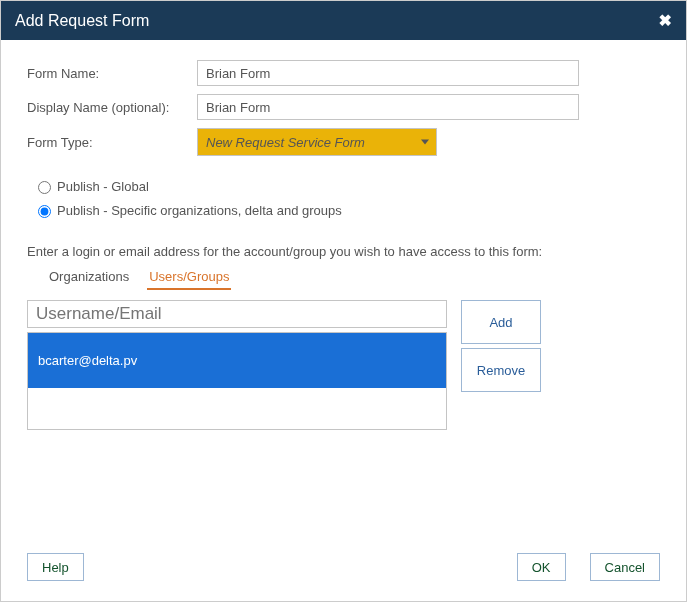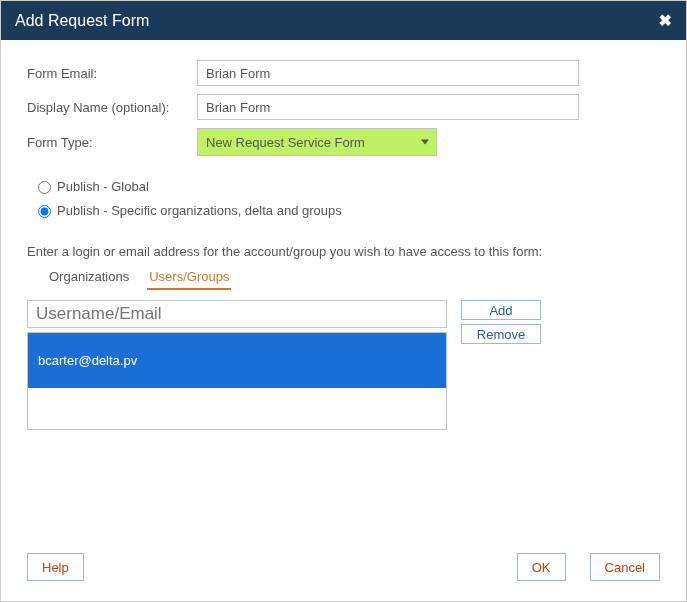--- a/index.html
+++ b/index.html
@@ -64,24 +64,25 @@
     position: relative;
     width: 240px;
   }
   .sel {
     width: 240px;
     height: 28px;
     border: 1px solid #c4c4c4;
     padding: 4px 28px 4px 8px;
     font-size: 13px;
     color: #555;
-    background: #bef264;
+    background: #eab308;
     appearance: none;
     -webkit-appearance: none;
     font-family: inherit;
+    font-style: italic;
   }
   .sel-arrow {
     position: absolute;
     right: 8px;
     top: 50%;
     transform: translateY(-50%);
     pointer-events: none;
     width: 0; height: 0;
     border-left: 4px solid transparent;
     border-right: 4px solid transparent;
@@ -148,60 +149,60 @@
     background: #1a6fd6;
     color: #fff;
   }
   .right-col {
     display: flex;
     flex-direction: column;
     gap: 4px;
   }
   .btn {
     width: 80px;
-    height: 20px;
+    height: 44px;
     border: 1px solid #9db7d4;
     background: #fff;
     color: #2a5d99;
     cursor: pointer;
     font-size: 13px;
     font-family: inherit;
   }
   .footer {
     padding: 14px 26px 20px 26px;
     display: flex;
     justify-content: space-between;
     align-items: center;
   }
   .footer-right { display: flex; gap: 24px; }
   .btn-sm {
     height: 28px;
     padding: 0 14px;
     border: 1px solid #9db7d4;
     background: #fff;
-    color: #c2410c;
+    color: #14532d;
     cursor: pointer;
     font-size: 13px;
     font-family: inherit;
   }
 </style>
 </head>
 <body>
 
 <div class="dialog">
 
   <div class="titlebar">
     <h1>Add Request Form</h1>
     <span class="close-btn">✖</span>
   </div>
 
   <div class="content">
 
     <div class="form-row">
-      <label>Form Email:</label>
+      <label>Form Name:</label>
       <input class="txt" type="text" value="Brian Form" style="">
     </div>
 
     <div class="form-row">
       <label>Display Name (optional):</label>
       <input class="txt" type="text" value="Brian Form" style="">
     </div>
 
     <div class="form-row">
       <label>Form Type:</label>

